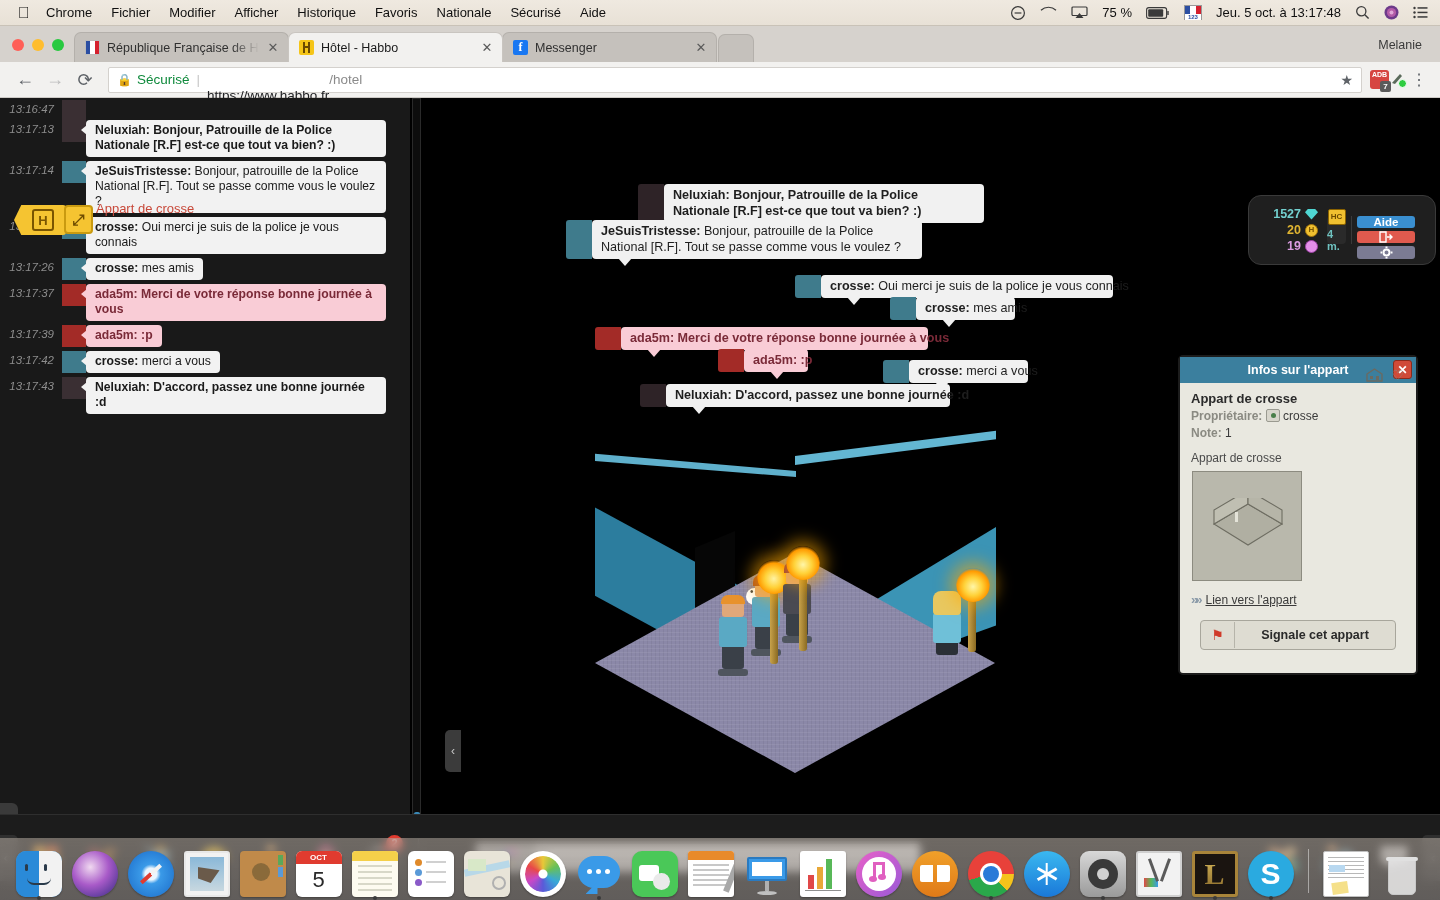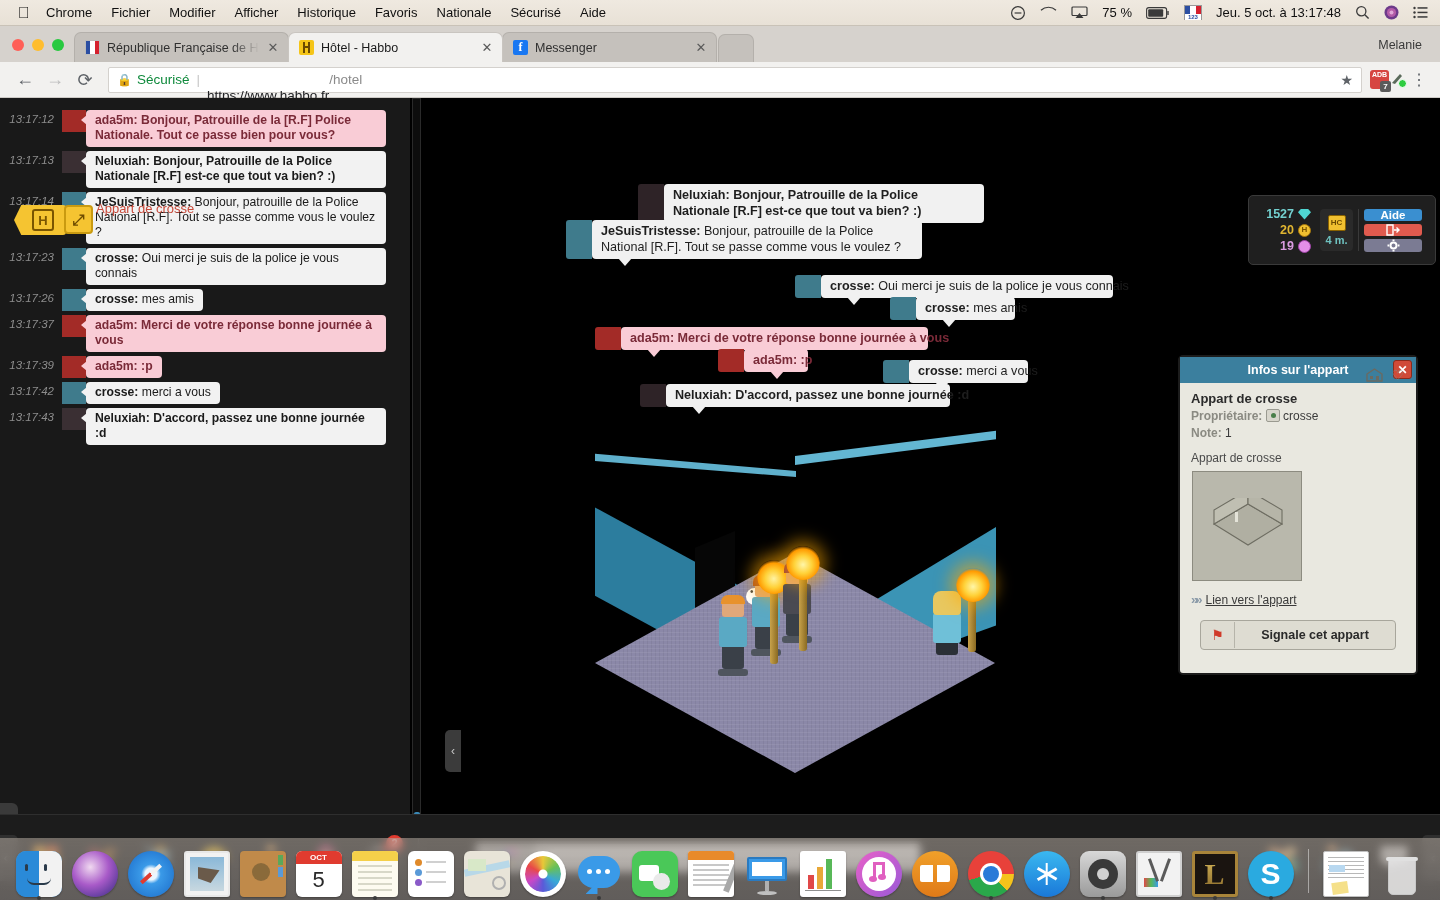--- a/index.html
+++ b/index.html
@@ -200,21 +200,21 @@
   .av-shoes { width:30px; height:7px; margin:0 auto; background:#4f555e; border-radius:3px;}
   .torch { position:absolute; width:8px; height:78px; background:linear-gradient(to right,#c8a24a,#8a6a22); border-radius:3px;}
   .flame { position:absolute; width:34px; height:34px; border-radius:50%;
            background: radial-gradient(circle at 50% 55%, #fff6a8 0%, #ffd23a 35%, #ff9a00 62%, rgba(255,140,0,0) 78%);
            box-shadow: 0 0 16px 6px rgba(255,170,0,.55); }
   .speechdot { position:absolute; width:26px; height:17px; background:#fff; border-radius:9px; }
   .speechdot::after{ content:"•••"; position:absolute; left:4px; top:-2px; font-size:10px; color:#444; letter-spacing:1px;}
 
   
   #hud { position:absolute; left:1248px; top:97px; width:188px; height:70px;
-         background:#1f1f1f; border:1px solid #3a3a3a; border-radius:5px; display:flex; padding:13px; gap:5px; }
+         background:#1f1f1f; border:1px solid #3a3a3a; border-radius:13px; display:flex; padding:20px; gap:5px; }
   #hud .currencies { display:flex; flex-direction:column; justify-content:center; gap:2px; padding:0 4px 0 2px;}
   #hud .crow { display:flex; align-items:center; justify-content:flex-end; gap:4px; font-size:12.5px; font-weight:bold;}
   #hud .crow .val { min-width:30px; text-align:right; }
   #hud .crow.diamond .val { color:#73d0cf; }
   #hud .crow.coin .val { color:#e0b531; }
   #hud .crow.duck .val { color:#d99be0; }
   .gem { width:13px; height:11px; background:#4fd6d2;
          clip-path: polygon(25% 0,75% 0,100% 35%,50% 100%,0 35%); }
   .hcoin { width:13px; height:13px; border-radius:50%; background:#f0c030; border:1.5px solid #a8790c;
           font-size:8px; color:#7a5500; text-align:center; line-height:10px; font-weight:bold;}
@@ -429,26 +429,24 @@
       <svg width="19" height="19" viewBox="0 0 19 19">
           <path d="M3 13 L11 4 L13 6 L6 14 Z" fill="#5a6a5a"></path>
         </svg>
     </div>
     <div class="kebab">⋮</div>
   </div>
 
   <div id="page">
 
     <div id="chatlog">
-      <div class="logrow" style="margin-top:10px;">
-        <div class="logtime">13:17:12</div>
-        <div class="logav red"></div>
-        <div class="logbub pink">
-          <span class="nm">ada5m:</span><span class="body"> Bonjour, Patrouille de la [R.F] Police Nationale. Tout ce passe bien pour vous?</span>
-        </div>
+      <div class="logrow" style="height:20px;">
+        <div class="logtime">13:16:47</div>
+        <div class="logav dark"></div>
+        <div style="flex:1"></div>
       </div>
       <div class="logrow">
         <div class="logtime">13:17:13</div>
         <div class="logav dark"></div>
         <div class="logbub white whitebold">
           <span class="nm">Neluxiah:</span><span class="body"> Bonjour, Patrouille de la Police Nationale [R.F] est-ce que tout va bien? :)</span>
         </div>
       </div>
       <div class="logrow">
         <div class="logtime">13:17:14</div>

